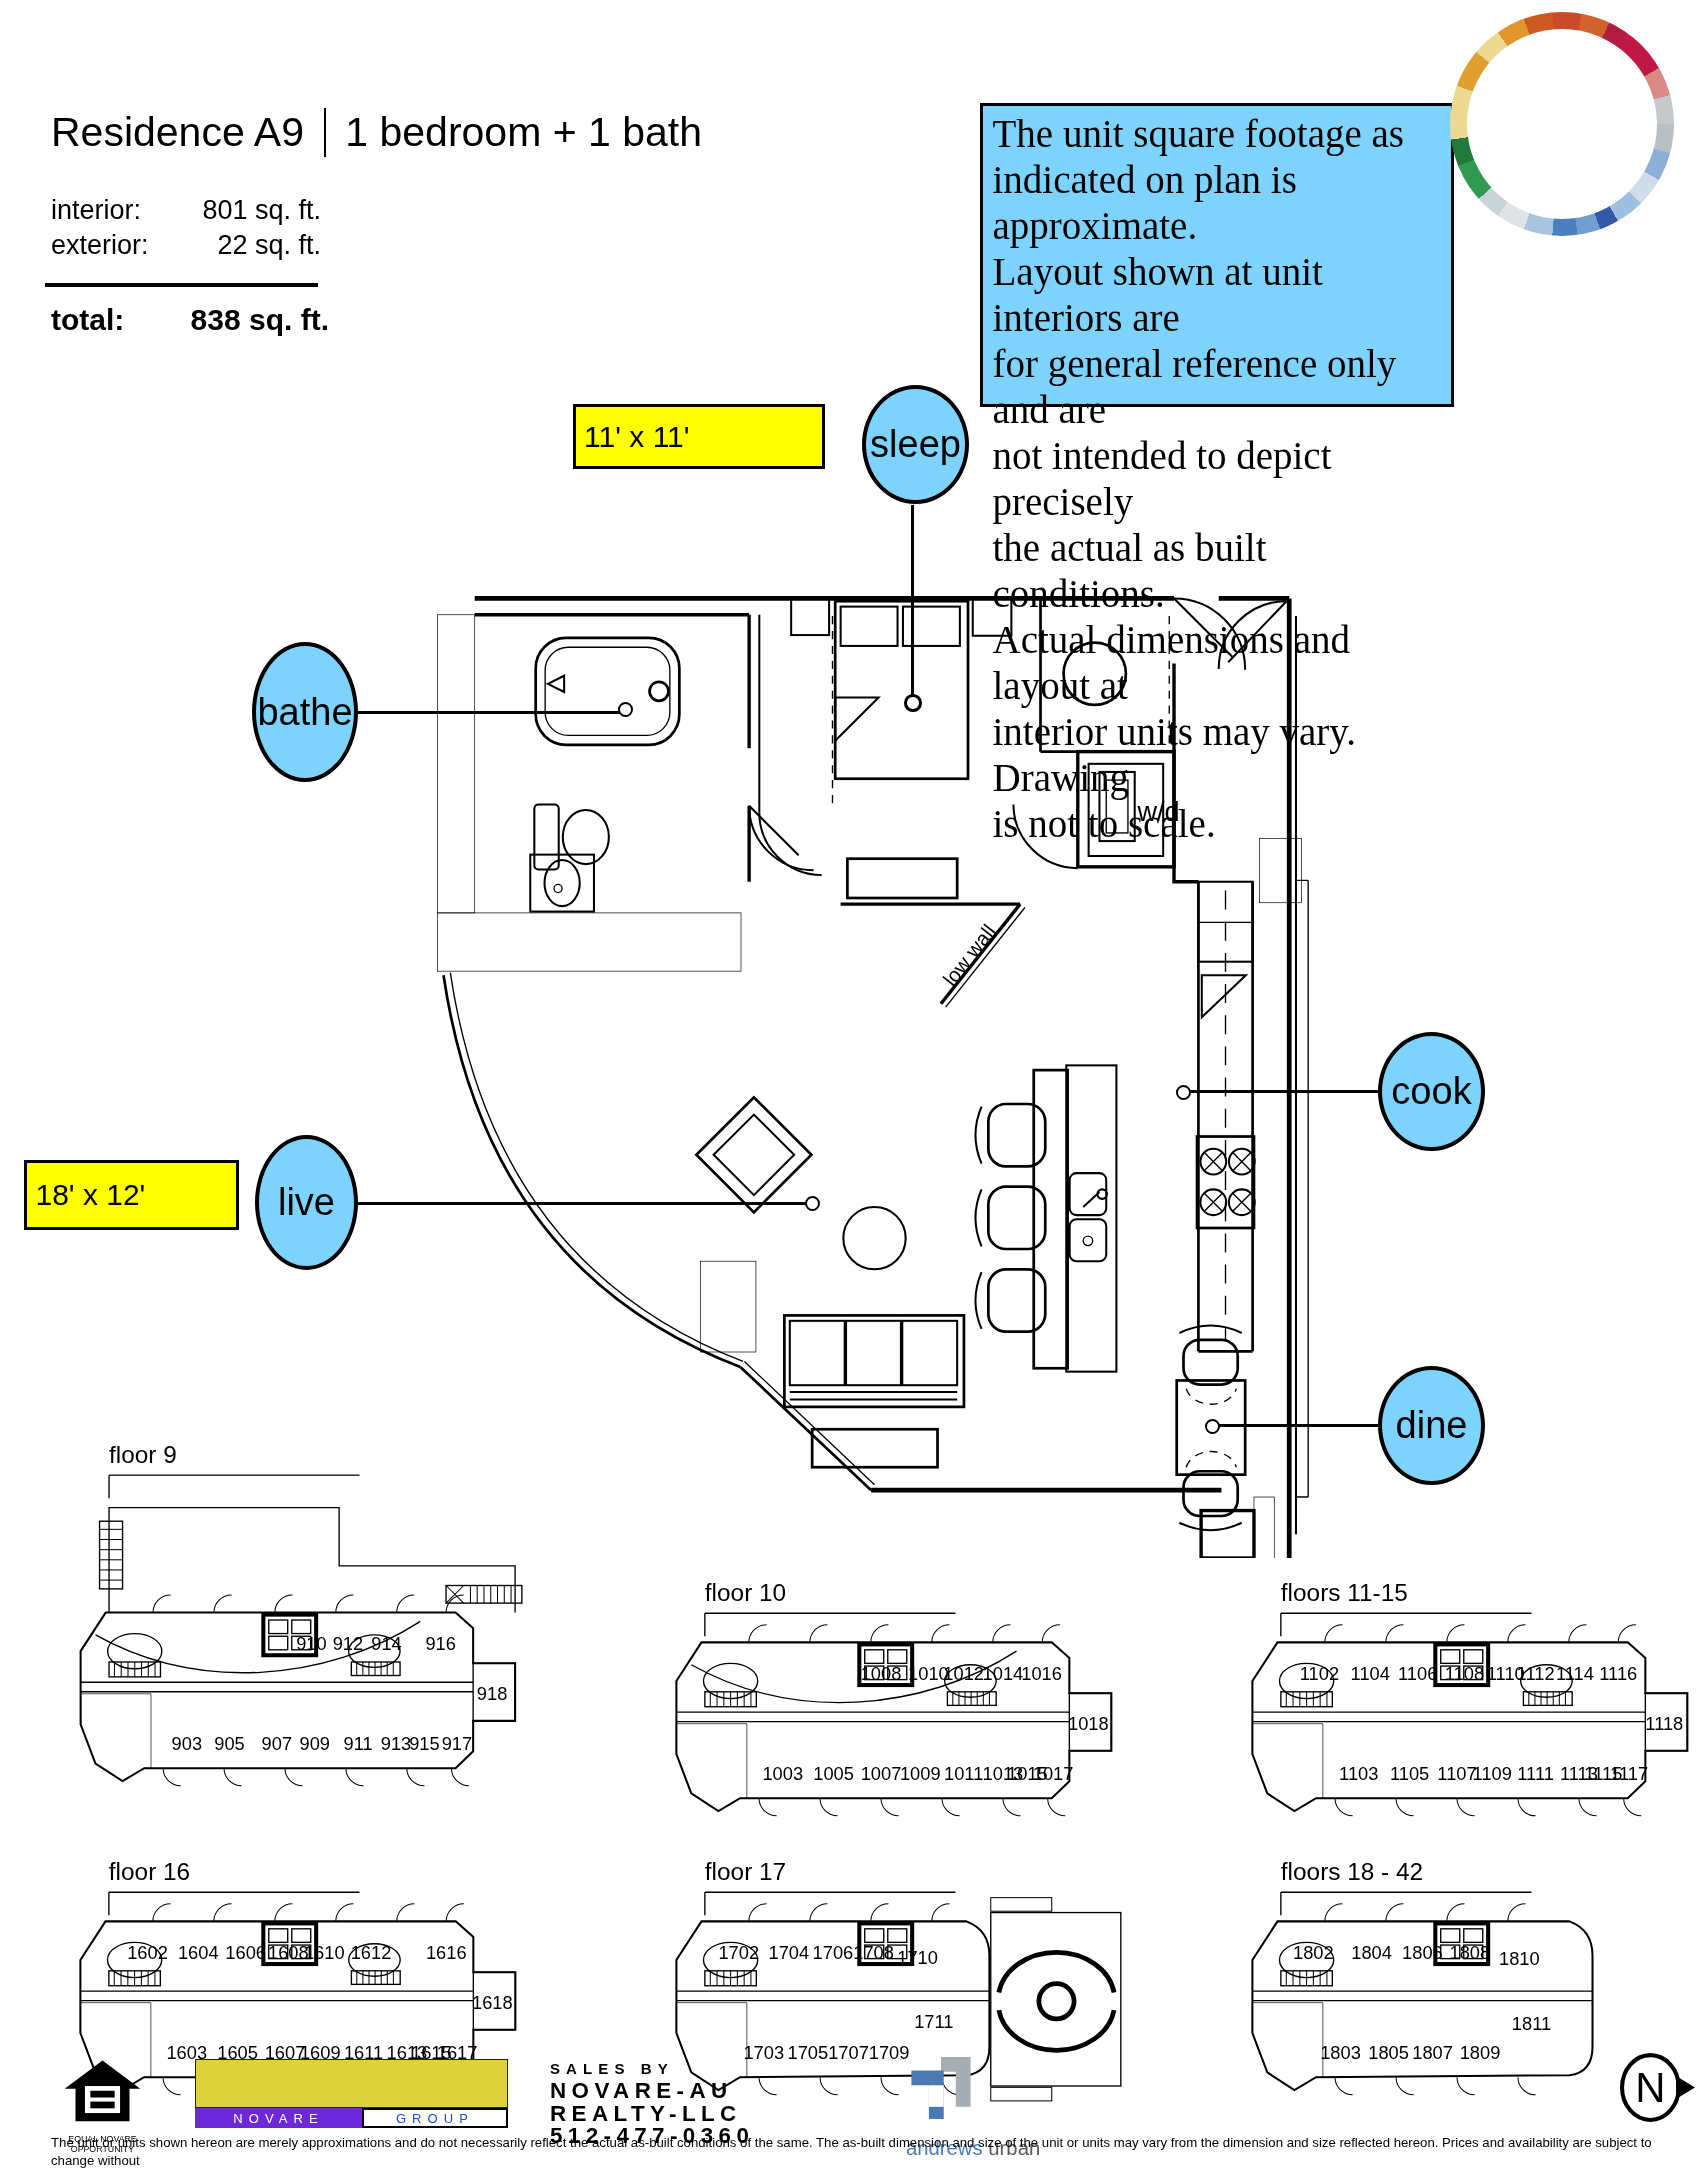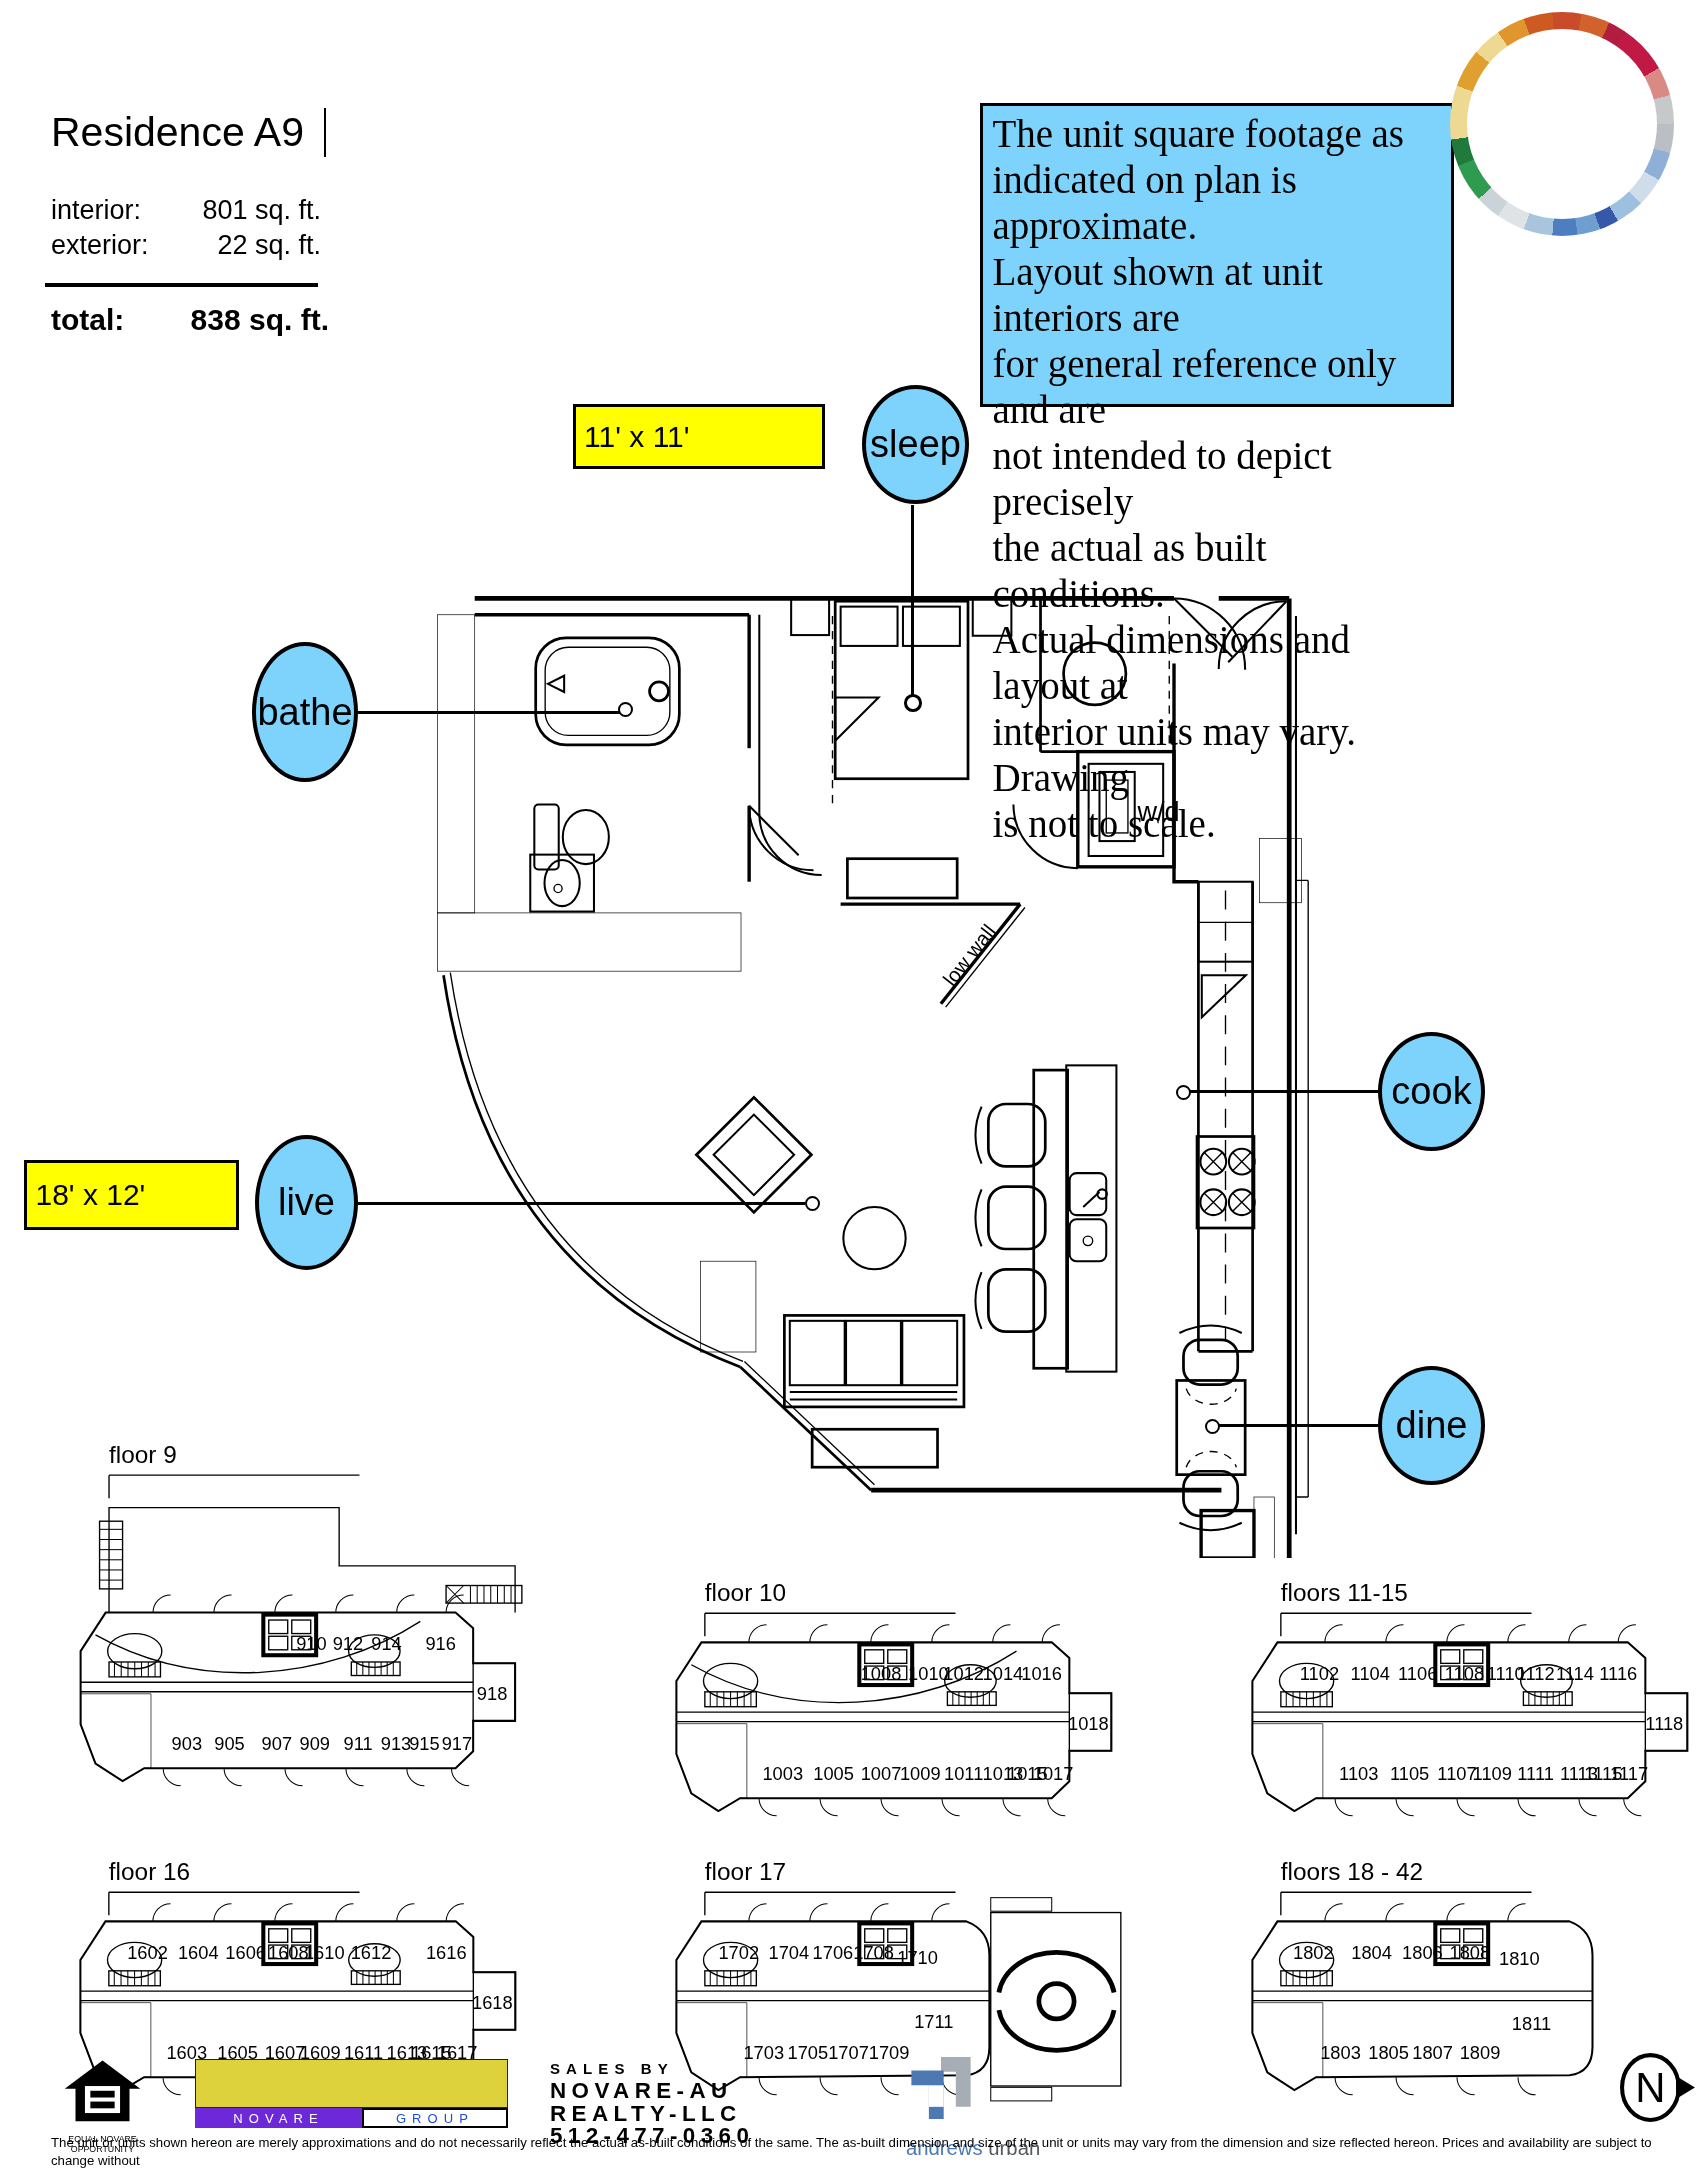--- a/index.html
+++ b/index.html
@@ -95,20 +95,21 @@
   #andrews .a2{color:#55595e}
   #north{left:1618px;top:2050px}
   #fineprint{left:51px;top:2134px;width:1629px;font-size:13.2px;line-height:18.3px;white-space:pre-line}
 </style>
 </head>
 <body>
 
 <div class="abs" id="title">
   <span>Residence A9</span>
   <span class="sep"></span>
+  <span>1 bedroom + 1 bath</span>
 </div>
 <div class="abs sqrow" id="row-int">
   <span class="lbl">interior:</span>
   <span class="val">801 sq. ft.</span>
 </div>
 <div class="abs sqrow" id="row-ext">
   <span class="lbl">exterior:</span>
   <span class="val">22 sq. ft.</span>
 </div>
 <div class="abs" id="sqrule"></div>

